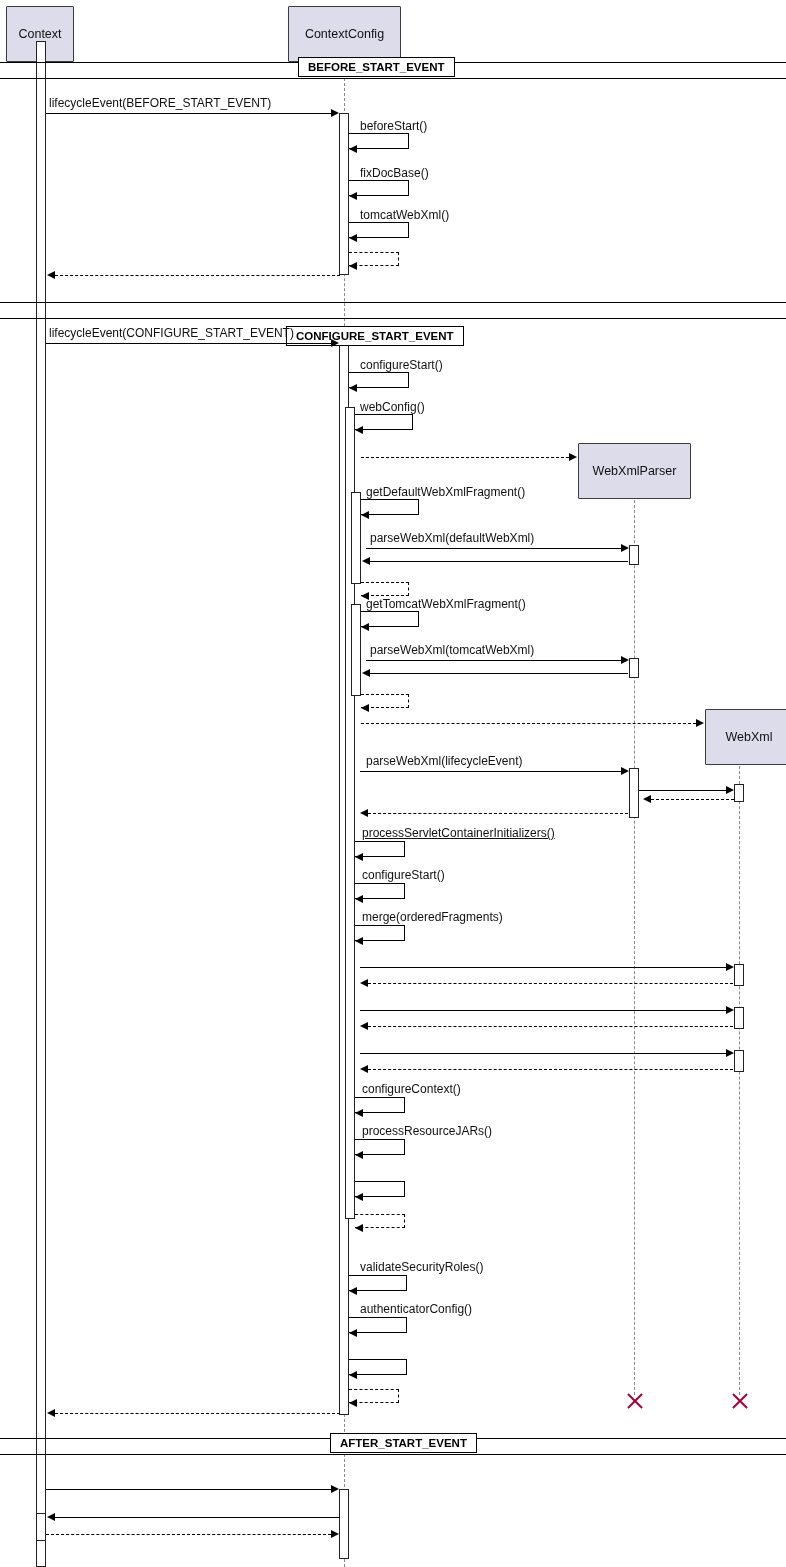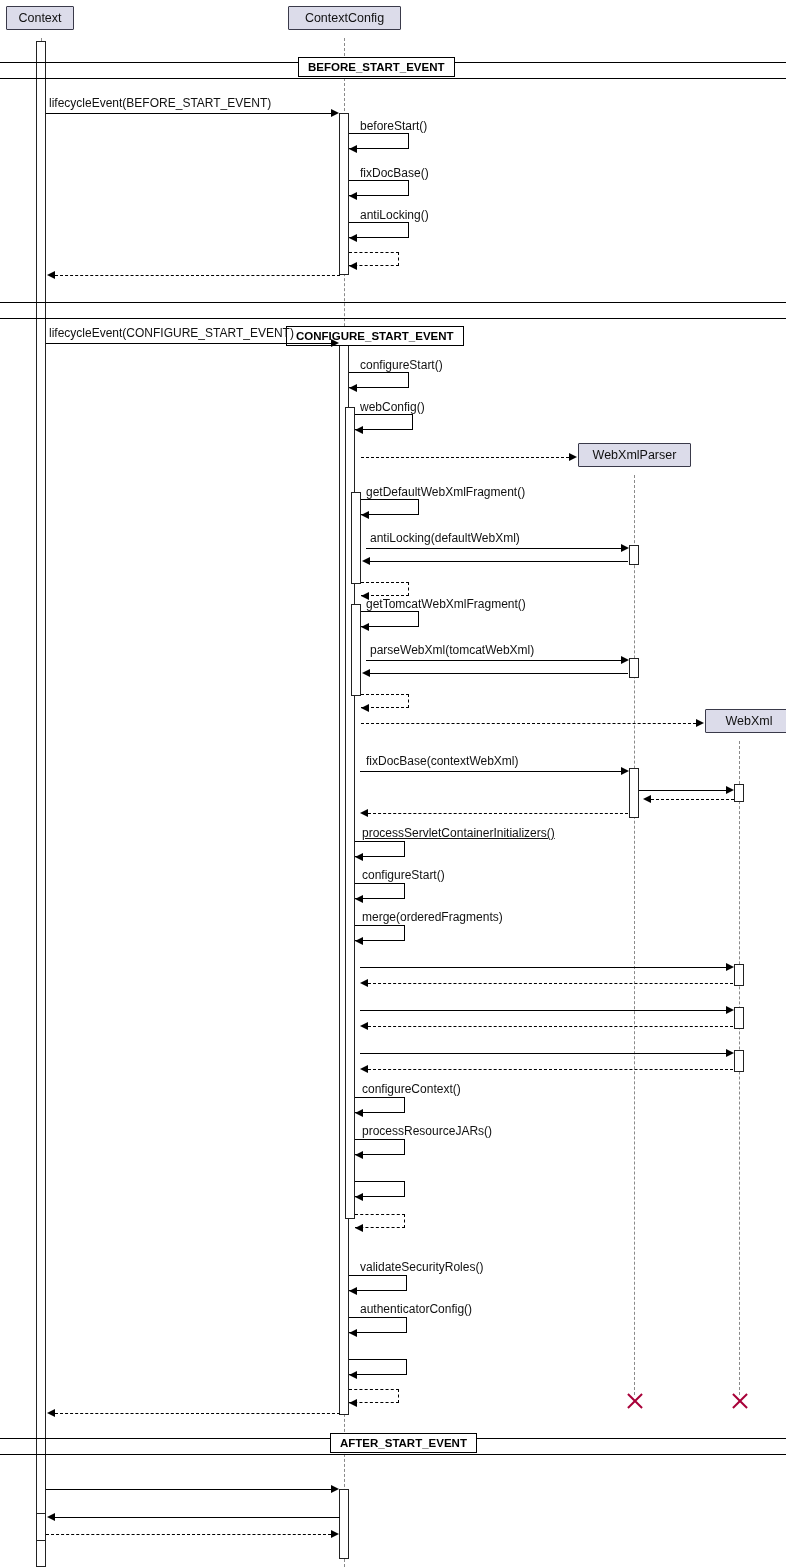--- a/index.html
+++ b/index.html
@@ -1,20 +1,20 @@
 <!DOCTYPE html>
 <html><head>
 <meta charset="utf-8">
 <style>
   html,body{margin:0;padding:0;background:#fff;}
   body{font-family:"Liberation Sans", sans-serif;}
   #stage{position:relative;width:786px;height:1567px;overflow:hidden;background:#fff;}
   .lifeline{position:absolute;width:0;border-left:1px dashed #8a8a8a;top:0;}
   .participant{position:absolute;box-sizing:border-box;background:#dcdcea;border:1px solid #3a3a4a;
-      font-size:12.5px;color:#111;text-align:center;padding:4px 9px;border-radius:1px;white-space:nowrap;}
+      font-size:12.5px;color:#111;text-align:center;padding:20px 9px;border-radius:1px;white-space:nowrap;}
   .activation{position:absolute;background:#fff;border:1px solid #222;box-sizing:border-box;}
   .divider{position:absolute;left:0;width:786px;height:0;border-top:1px solid #000;}
   .divlabel{position:absolute;background:#fff;border:1px solid #000;font-size:11.5px;font-weight:bold;
       color:#000;padding:3px 9px;white-space:nowrap;text-align:center;}
   .msg{position:absolute;height:0;}
   .msg.solid{border-top:1px solid #000;}
   .msg.dashed{border-top:1px dashed #000;}
   .arrowR{position:absolute;width:0;height:0;border-top:4px solid transparent;border-bottom:4px solid transparent;border-left:8px solid #000;}
   .arrowL{position:absolute;width:0;height:0;border-top:4px solid transparent;border-bottom:4px solid transparent;border-right:8px solid #000;}
   .mlabel{position:absolute;font-size:12px;color:#111;white-space:nowrap;}
@@ -73,21 +73,21 @@
   <div class="arrowR" style="left:331px;top:109px;"></div>
 
   <div class="mlabel" style="left:360px;top:119px;">beforeStart()</div>
   <div class="selfbox" style="left:349px;top:133px;width:60px;height:16px;"></div>
   <div class="arrowL" style="left:349px;top:145px;"></div>
 
   <div class="mlabel" style="left:360px;top:166px;">fixDocBase()</div>
   <div class="selfbox" style="left:349px;top:180px;width:60px;height:16px;"></div>
   <div class="arrowL" style="left:349px;top:192px;"></div>
 
-  <div class="mlabel" style="left:360px;top:208px;">antiLocking()</div>
+  <div class="mlabel" style="left:360px;top:208px;">tomcatWebXml()</div>
   <div class="selfbox" style="left:349px;top:222px;width:60px;height:16px;"></div>
   <div class="arrowL" style="left:349px;top:234px;"></div>
 
   <div class="selfbox dashedb" style="left:349px;top:252px;width:50px;height:14px;"></div>
   <div class="arrowL" style="left:349px;top:262px;"></div>
 
   <div class="msg dashed" style="left:55px;top:275px;width:285px;"></div>
   <div class="arrowL" style="left:47px;top:271px;"></div>
 
   <div class="mlabel" style="left:49px;top:326px;">lifecycleEvent(CONFIGURE_START_EVENT)</div>
@@ -102,21 +102,21 @@
   <div class="selfbox" style="left:355px;top:414px;width:58px;height:16px;"></div>
   <div class="arrowL" style="left:355px;top:426px;"></div>
 
   <div class="msg dashed" style="left:361px;top:457px;width:208px;"></div>
   <div class="arrowR" style="left:569px;top:453px;"></div>
 
   <div class="mlabel" style="left:366px;top:485px;">getDefaultWebXmlFragment()</div>
   <div class="selfbox" style="left:361px;top:499px;width:58px;height:16px;"></div>
   <div class="arrowL" style="left:361px;top:511px;"></div>
 
-  <div class="mlabel" style="left:370px;top:531px;">antiLocking(defaultWebXml)</div>
+  <div class="mlabel" style="left:370px;top:531px;">parseWebXml(defaultWebXml)</div>
   <div class="msg solid" style="left:366px;top:548px;width:255px;"></div>
   <div class="arrowR" style="left:621px;top:544px;"></div>
   <div class="msg solid" style="left:370px;top:561px;width:258px;"></div>
   <div class="arrowL" style="left:362px;top:557px;"></div>
 
   <div class="selfbox dashedb" style="left:361px;top:582px;width:48px;height:14px;"></div>
   <div class="arrowL" style="left:361px;top:592px;"></div>
 
   <div class="mlabel" style="left:366px;top:597px;">getTomcatWebXmlFragment()</div>
   <div class="selfbox" style="left:361px;top:611px;width:58px;height:16px;"></div>
@@ -127,21 +127,21 @@
   <div class="arrowR" style="left:621px;top:656px;"></div>
   <div class="msg solid" style="left:370px;top:673px;width:258px;"></div>
   <div class="arrowL" style="left:362px;top:669px;"></div>
 
   <div class="selfbox dashedb" style="left:361px;top:694px;width:48px;height:14px;"></div>
   <div class="arrowL" style="left:361px;top:704px;"></div>
 
   <div class="msg dashed" style="left:361px;top:723px;width:335px;"></div>
   <div class="arrowR" style="left:696px;top:719px;"></div>
 
-  <div class="mlabel" style="left:366px;top:754px;">fixDocBase(contextWebXml)</div>
+  <div class="mlabel" style="left:366px;top:754px;">parseWebXml(lifecycleEvent)</div>
   <div class="msg solid" style="left:360px;top:771px;width:261px;"></div>
   <div class="arrowR" style="left:621px;top:767px;"></div>
 
   <div class="msg solid" style="left:639px;top:790px;width:87px;"></div>
   <div class="arrowR" style="left:726px;top:786px;"></div>
   <div class="msg dashed" style="left:651px;top:799px;width:83px;"></div>
   <div class="arrowL" style="left:643px;top:795px;"></div>
 
   <div class="msg dashed" style="left:368px;top:813px;width:260px;"></div>
   <div class="arrowL" style="left:360px;top:809px;"></div>

